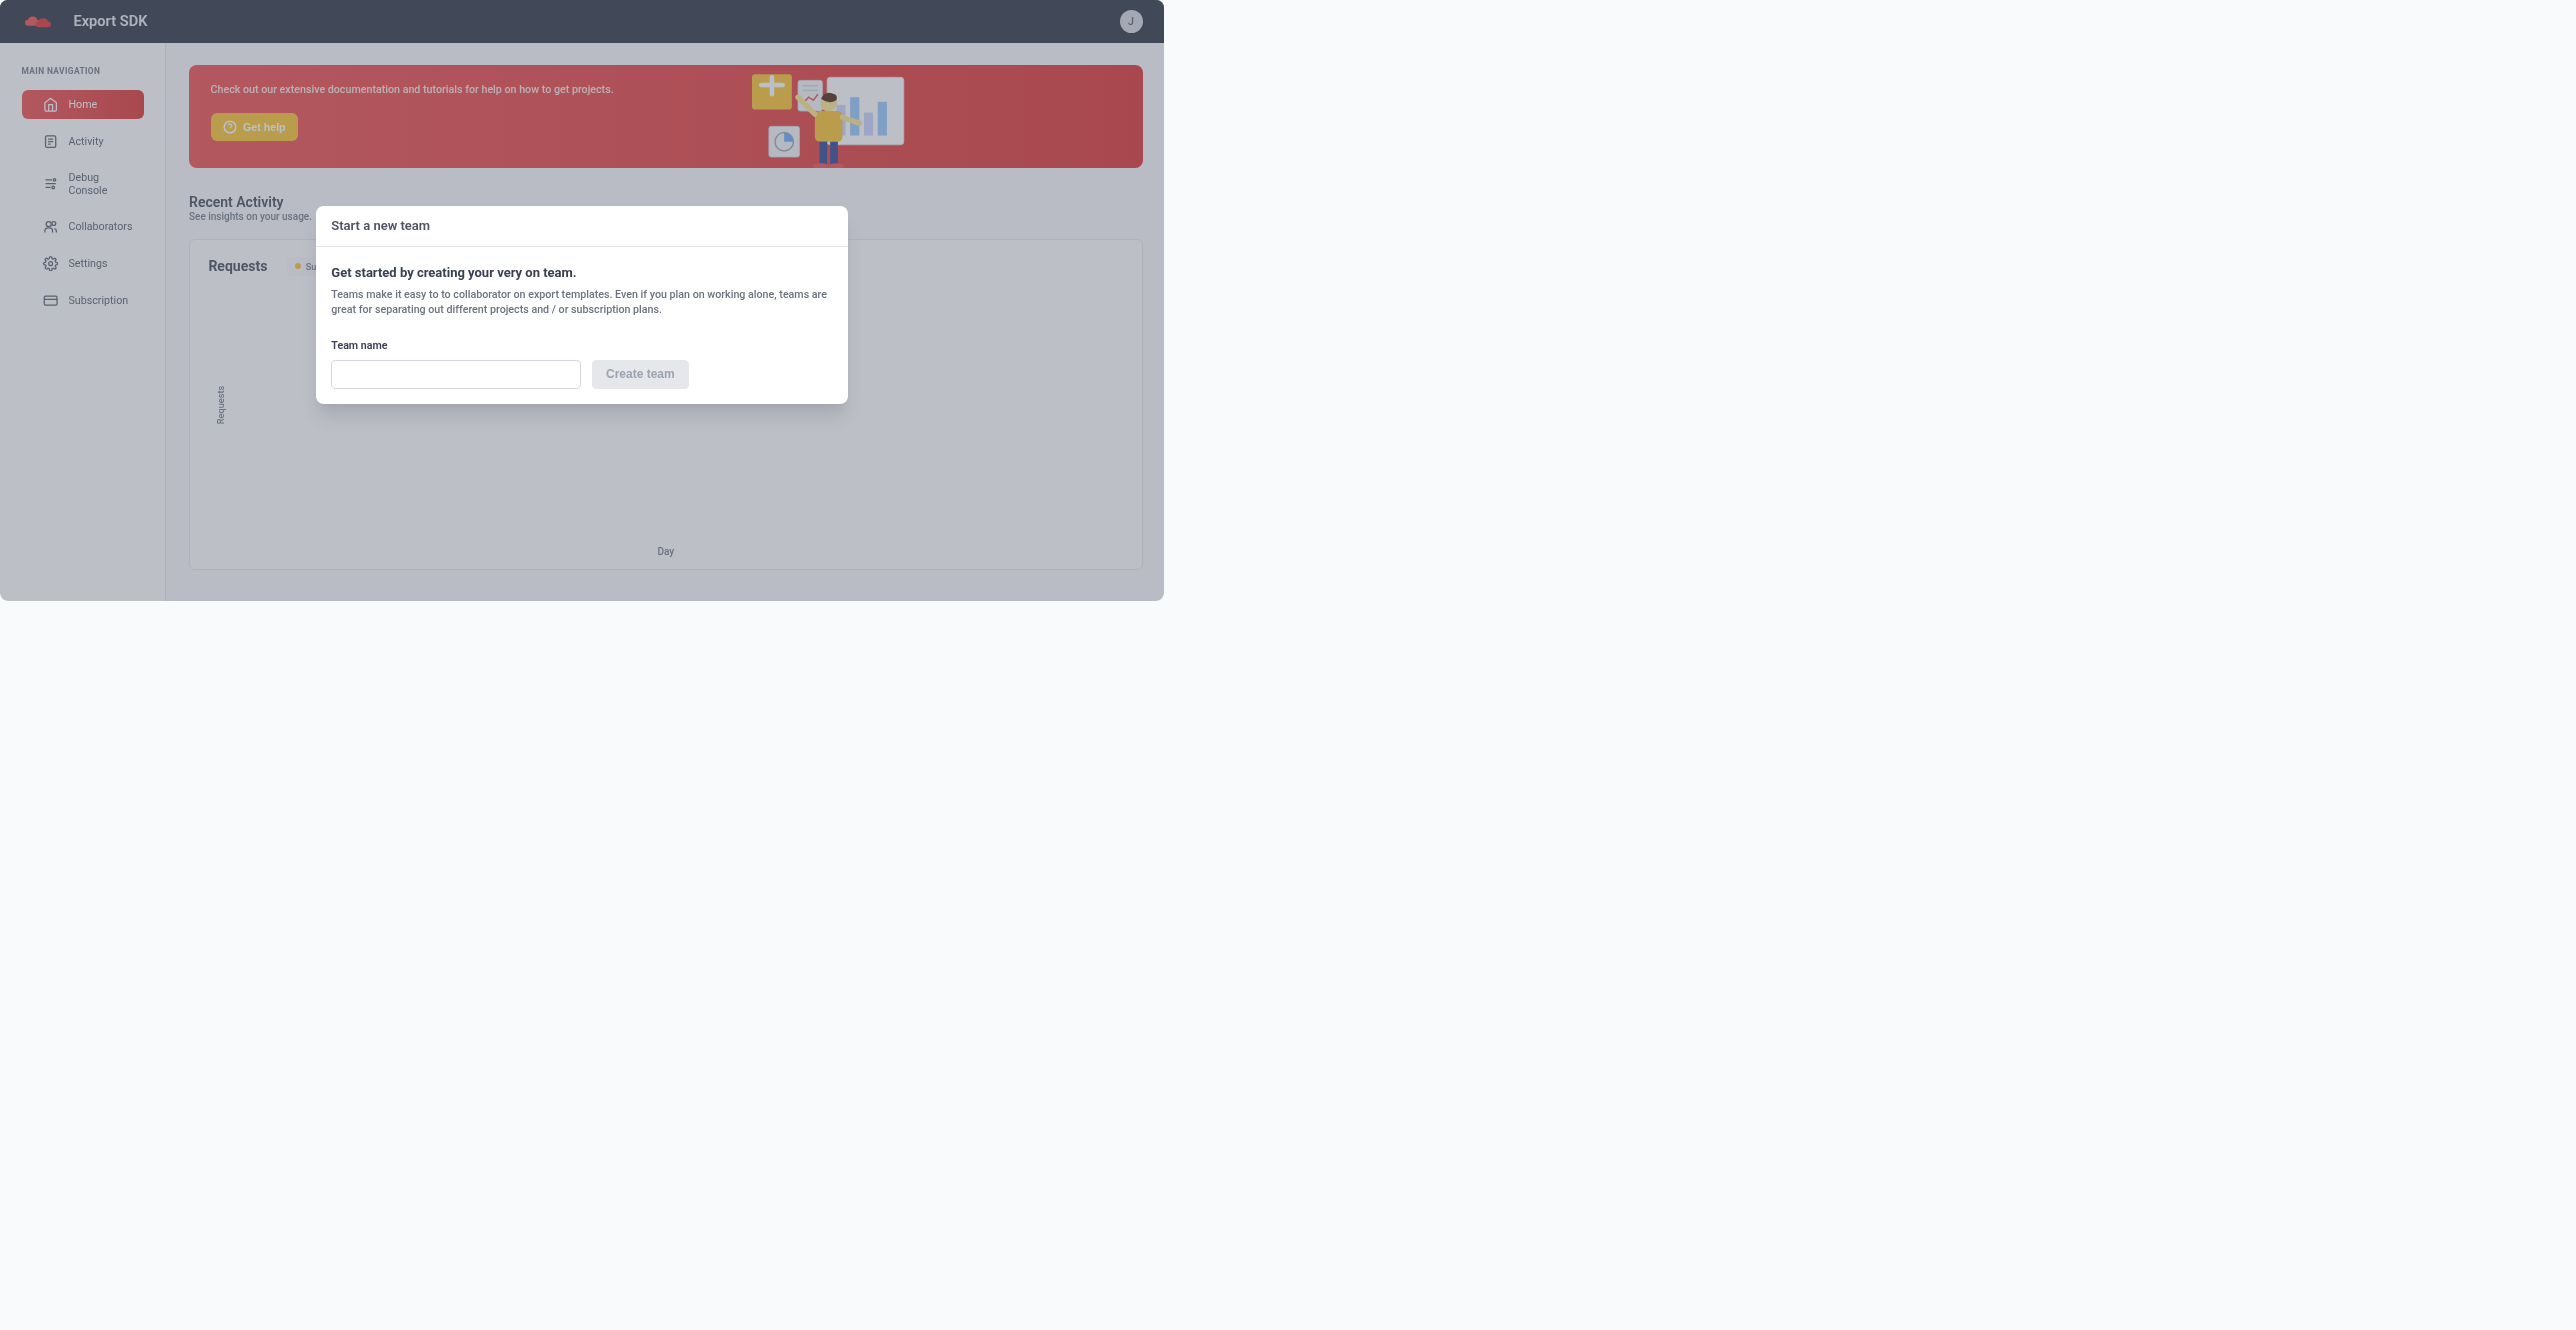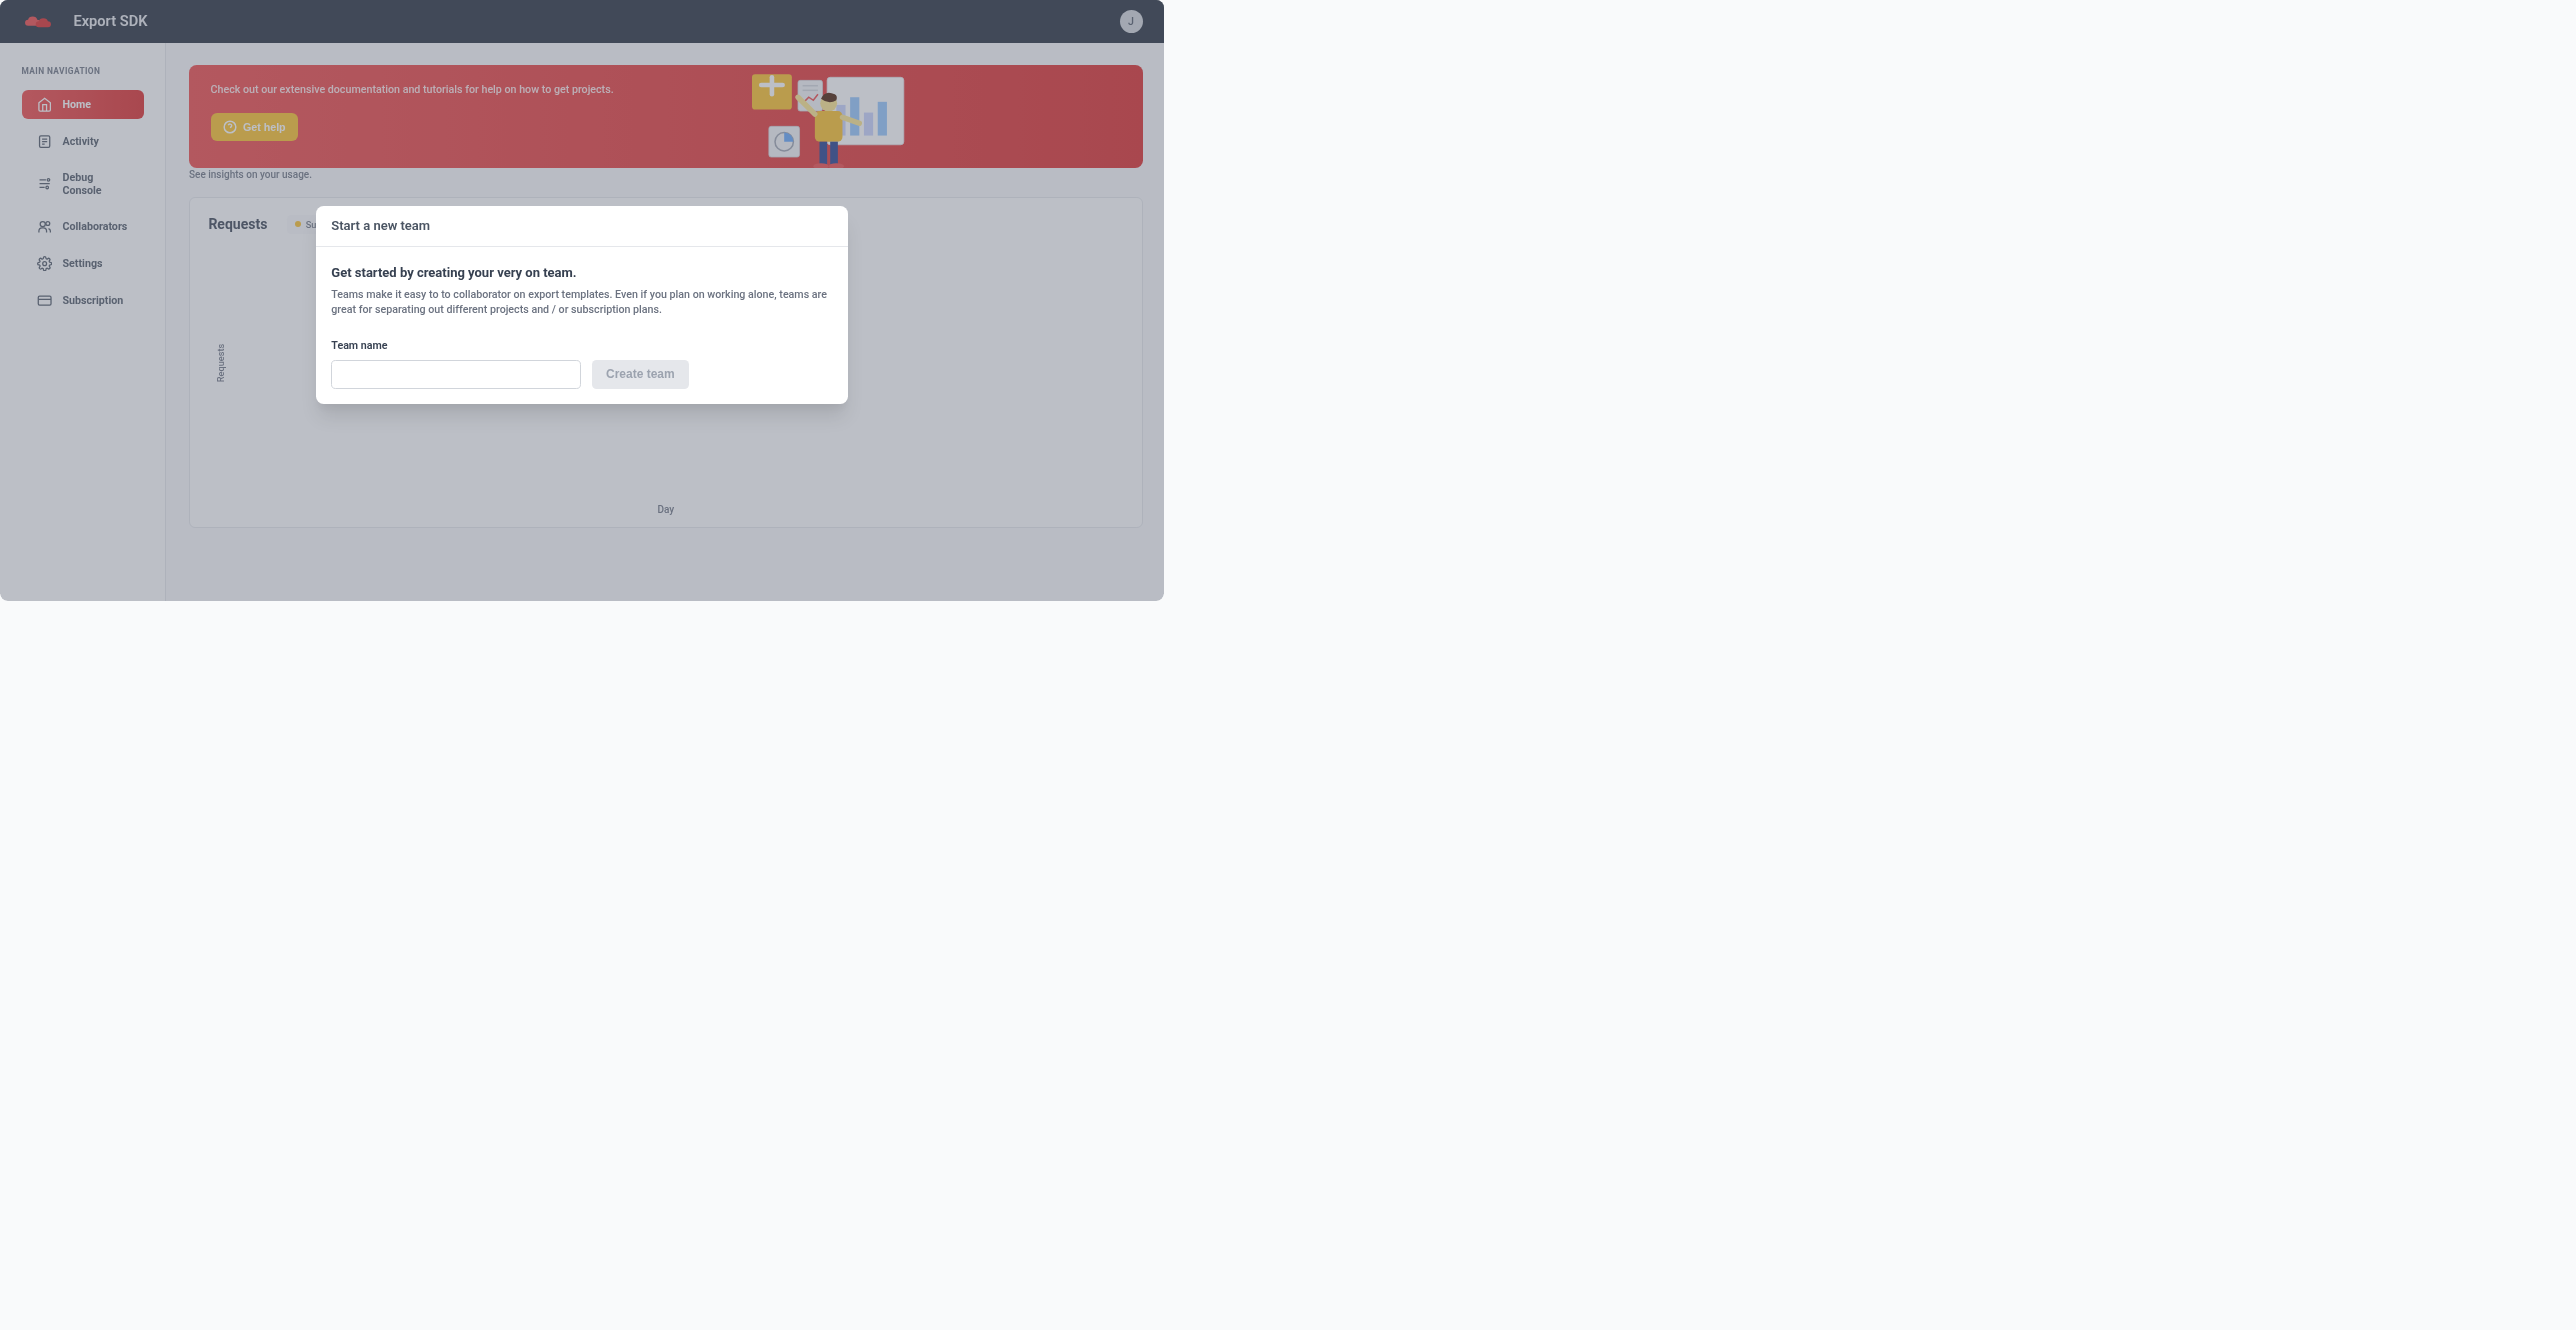--- a/index.html
+++ b/index.html
@@ -81,26 +81,26 @@
     .nav-items {
       display: flex;
       flex-direction: column;
       gap: 7.7px;
     }
     
     .nav-item {
       display: flex;
       align-items: center;
       gap: 10.7px;
-      padding: 7px 15px;
+      padding: 7px 21px;
       border-radius: 6.1px;
       cursor: pointer;
       color: #4b5563;
       font-size: 10.7px;
-      font-weight: 700;
+      font-weight: 400;
     }
     
     .nav-item.active {
       background: linear-gradient(to right, #ef4444, #dc2626);
       color: #ffffff;
     }
     
     .nav-icon {
       width: 15.3px;
       height: 15.3px;
@@ -445,20 +445,21 @@
           <path d="M82 52 L60 30" stroke="#fde68a" stroke-width="7" stroke-linecap="round"></path>
           <path d="M118 56 L140 64" stroke="#fde68a" stroke-width="7" stroke-linecap="round"></path>
           <rect x="88" y="88" width="10" height="30" fill="#1e3a8a"></rect>
           <rect x="102" y="88" width="10" height="30" fill="#1e3a8a"></rect>
           <ellipse cx="90" cy="120" rx="10" ry="4" fill="#ef4444"></ellipse>
           <ellipse cx="110" cy="120" rx="10" ry="4" fill="#ef4444"></ellipse>
         </svg>
       </div>
     </div>
 
+    <div class="section-title">Recent Activity</div>
     <div class="section-subtitle">See insights on your usage.</div>
 
     <div class="chart-card">
       <div class="chart-header">
         <div class="chart-title">Requests</div>
         <div class="legend-item">
           <span class="legend-dot" style="background:#fbbf24"></span>
           <span>Succ</span>
         </div>
       </div>

